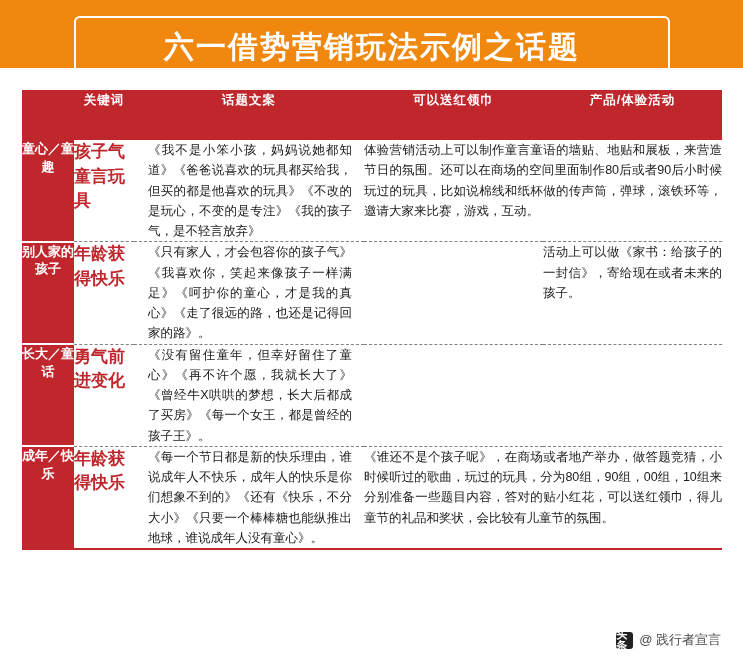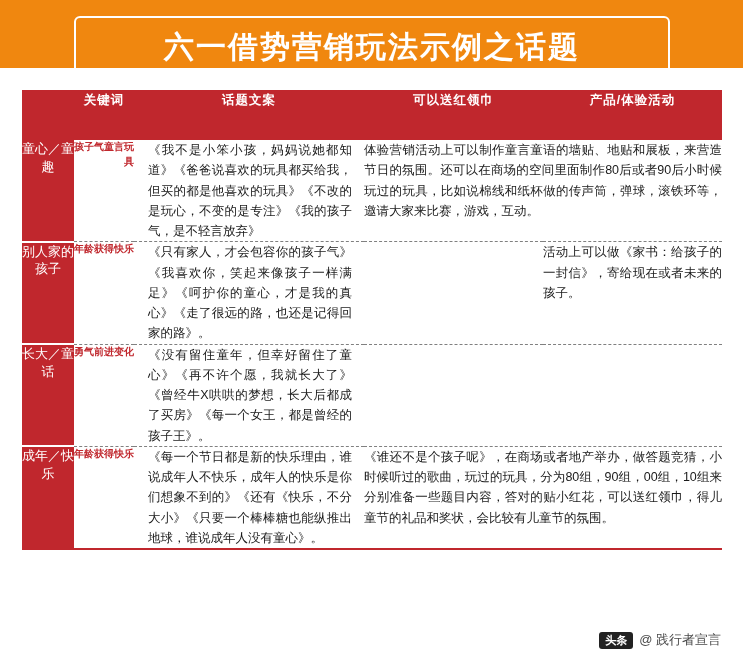--- a/index.html
+++ b/index.html
@@ -80,31 +80,31 @@
   .col-cat  { width: 52px; }
   .col-key  { width: 60px; }
   .col-copy { width: 230px; }
   .col-soc  { width: 179px; }
   .col-act  { width: 179px; }
 
   td.cat {
     background: #c0272d;
     color: #ffffff;
     font-size: 13px;
-    font-weight: normal;
+    font-weight: bold;
     text-align: center;
     vertical-align: middle;
     line-height: 1.35;
     padding: 4px 10px;
   }
   td.key {
     color: #c0272d;
-    font-size: 10px;
-    font-weight: bold;
-    text-align: right;
+    font-size: 17px;
+    font-weight: bold;
+    text-align: left;
     vertical-align: middle;
     line-height: 1.45;
     padding: 4px 4px;
   }
   td.body {
     font-size: 12.5px;
     color: #1a1a1a;
     line-height: 1.62;
     text-align: justify;
     padding: 10px 10px 10px 10px;
@@ -150,21 +150,21 @@
     display: flex;
     align-items: center;
     gap: 6px;
     color: #4a4a4a;
     font-size: 13px;
   }
   .tt-logo {
     display: inline-flex;
     align-items: center;
     justify-content: center;
-    width: 34px;
+    width: 17px;
     height: 17px;
     border-radius: 3px;
     background: #222222;
     color: #ffffff;
     font-size: 11px;
     font-weight: bold;
     line-height: 1;
   }
 </style>
 </head>

